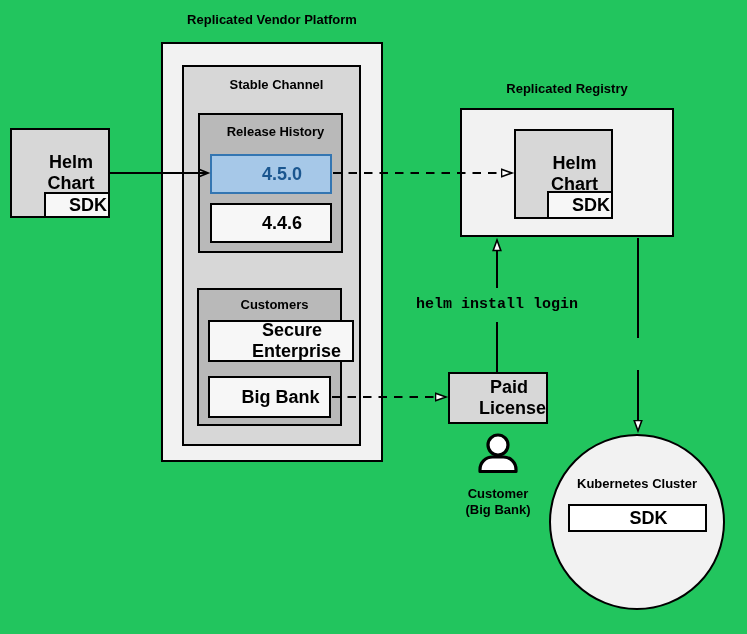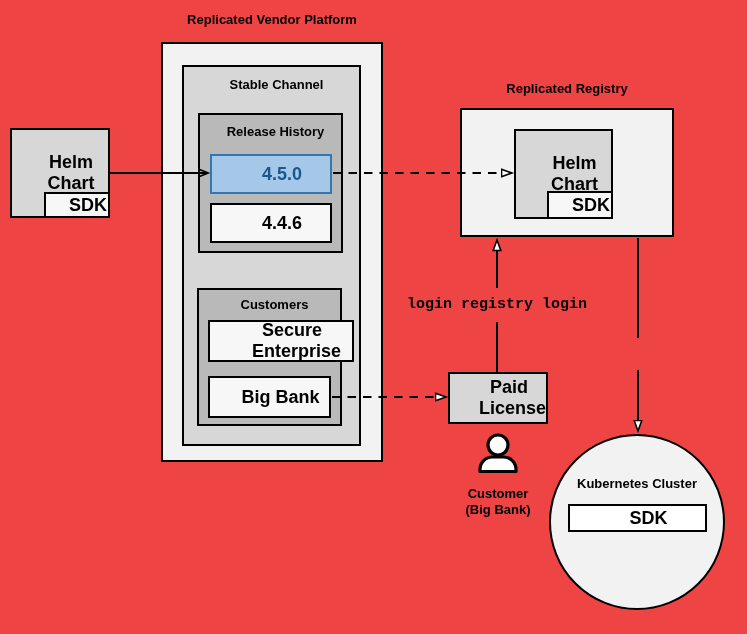--- a/index.html
+++ b/index.html
@@ -1,19 +1,19 @@
 <!DOCTYPE html>
 <html><head>
 <meta charset="utf-8">
 <style>
   html,body{margin:0;padding:0;background:#fff;}
   #canvas{
     position:relative;
     width:747px;height:634px;
-    background:#ef4444;
+    background:#22c55e;
     font-family:"Liberation Sans", sans-serif;
     overflow:hidden;
   }
   .box{
     position:absolute;
     border:2px solid #000;
     box-sizing:border-box;
   }
   .fill-light{background:#f2f2f2;}
   .fill-mid{background:#d7d7d7;}
@@ -103,21 +103,21 @@
   <div class="node fill-mid" style="left:448px;top:372px;width:100px;height:52px;">
     <span class="wrap-narrow" style="max-width:60px;">Paid License</span>
   </div>
 
   <div class="freelabel" style="left:458px;top:486px;width:80px;">Customer (Big Bank)</div>
 
   <div class="circle fill-light" style="left:549px;top:434px;width:176px;height:176px;"></div>
   <div class="freelabel" style="left:549px;top:476px;width:176px;">Kubernetes Cluster</div>
   <div class="node fill-white" style="left:568px;top:504px;width:139px;height:28px;">SDK</div>
 
-  <div class="mono" style="left:397px;top:296px;width:200px;">login registry login</div>
+  <div class="mono" style="left:397px;top:296px;width:200px;">helm install login</div>
 
   <svg id="overlay" viewBox="0 0 747 634" xmlns="http://www.w3.org/2000/svg">
     <defs>
       <marker id="arrow-hollow" markerWidth="16" markerHeight="12" refX="11.5" refY="5" orient="auto" markerUnits="userSpaceOnUse">
         <path d="M1,1.2 L11.5,5 L1,8.8 Z" fill="#ffffff" stroke="#000000" stroke-width="1.6"></path>
       </marker>
       <marker id="arrow-thin" markerWidth="14" markerHeight="12" refX="10.5" refY="5" orient="auto" markerUnits="userSpaceOnUse">
         <path d="M2,1.5 L10.5,5 L2,8.5" fill="none" stroke="#000000" stroke-width="1.8"></path>
       </marker>
     </defs>

